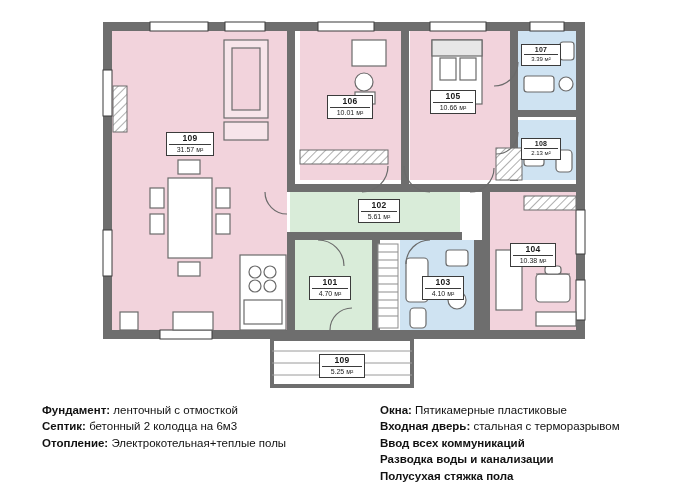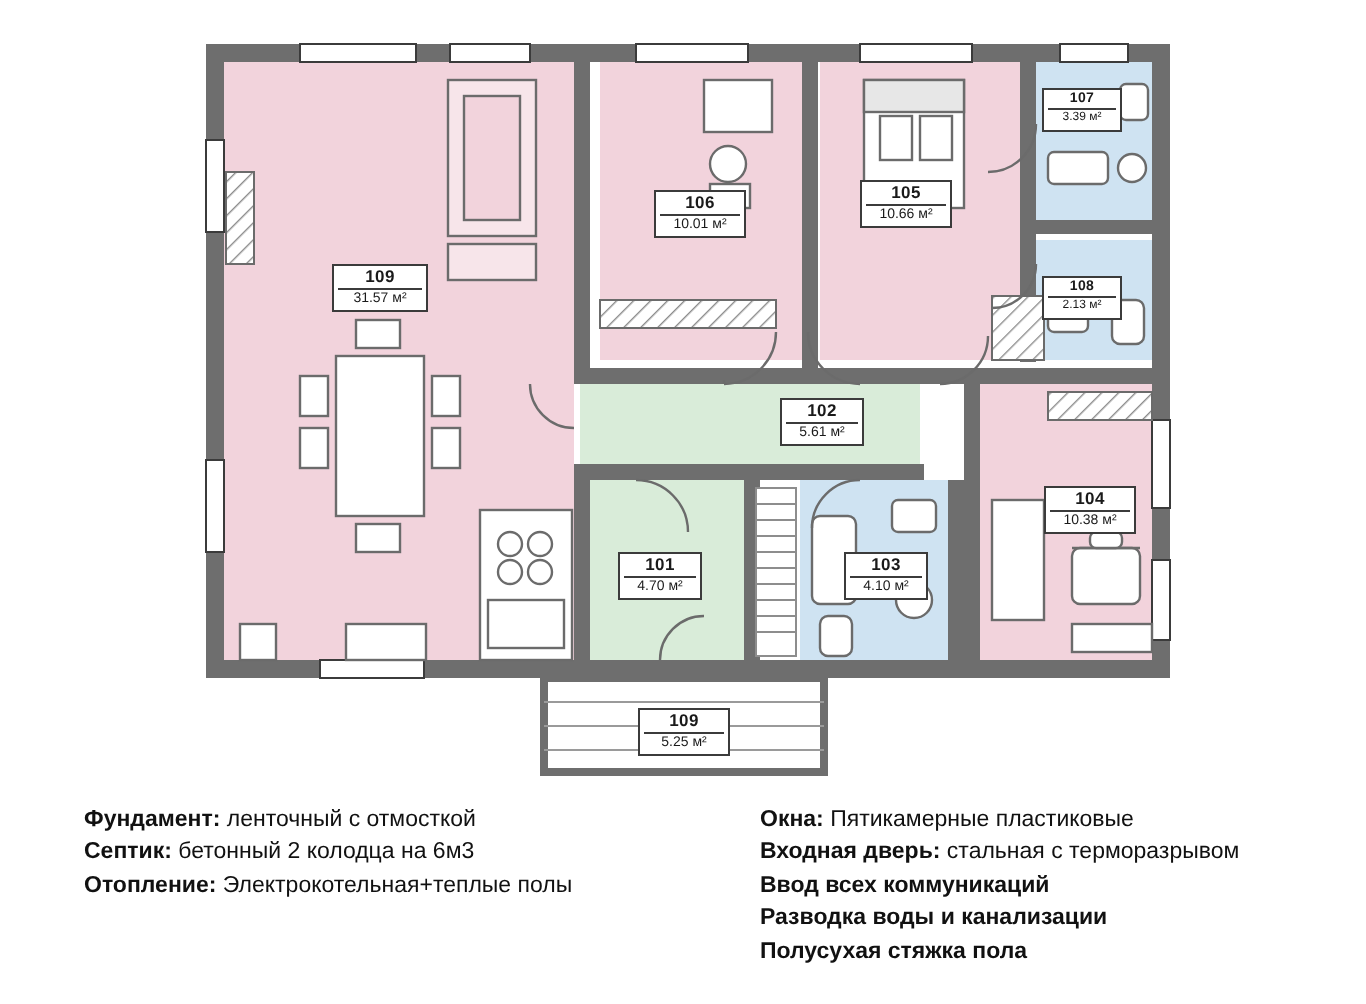--- a/index.html
+++ b/index.html
@@ -271,26 +271,26 @@
   <div class="chip small" style="left:521px;top:44px;width:40px;">
     <span class="num">107</span>
     <span class="area">3.39 м²</span>
   </div>
 
   <div class="chip small" style="left:521px;top:138px;width:40px;">
     <span class="num">108</span>
     <span class="area">2.13 м²</span>
   </div>
 
-  <div class="chip" style="left:522px;top:243px;width:46px;">
+  <div class="chip" style="left:510px;top:243px;width:46px;">
     <span class="num">104</span>
     <span class="area">10.38 м²</span>
   </div>
 
-  <div class="chip" style="left:358px;top:199px;width:42px;margin-left:32px;">
+  <div class="chip" style="left:358px;top:199px;width:42px;">
     <span class="num">102</span>
     <span class="area">5.61 м²</span>
   </div>
 
   <div class="chip" style="left:309px;top:276px;width:42px;">
     <span class="num">101</span>
     <span class="area">4.70 м²</span>
   </div>
 
   <div class="chip" style="left:422px;top:276px;width:42px;">

